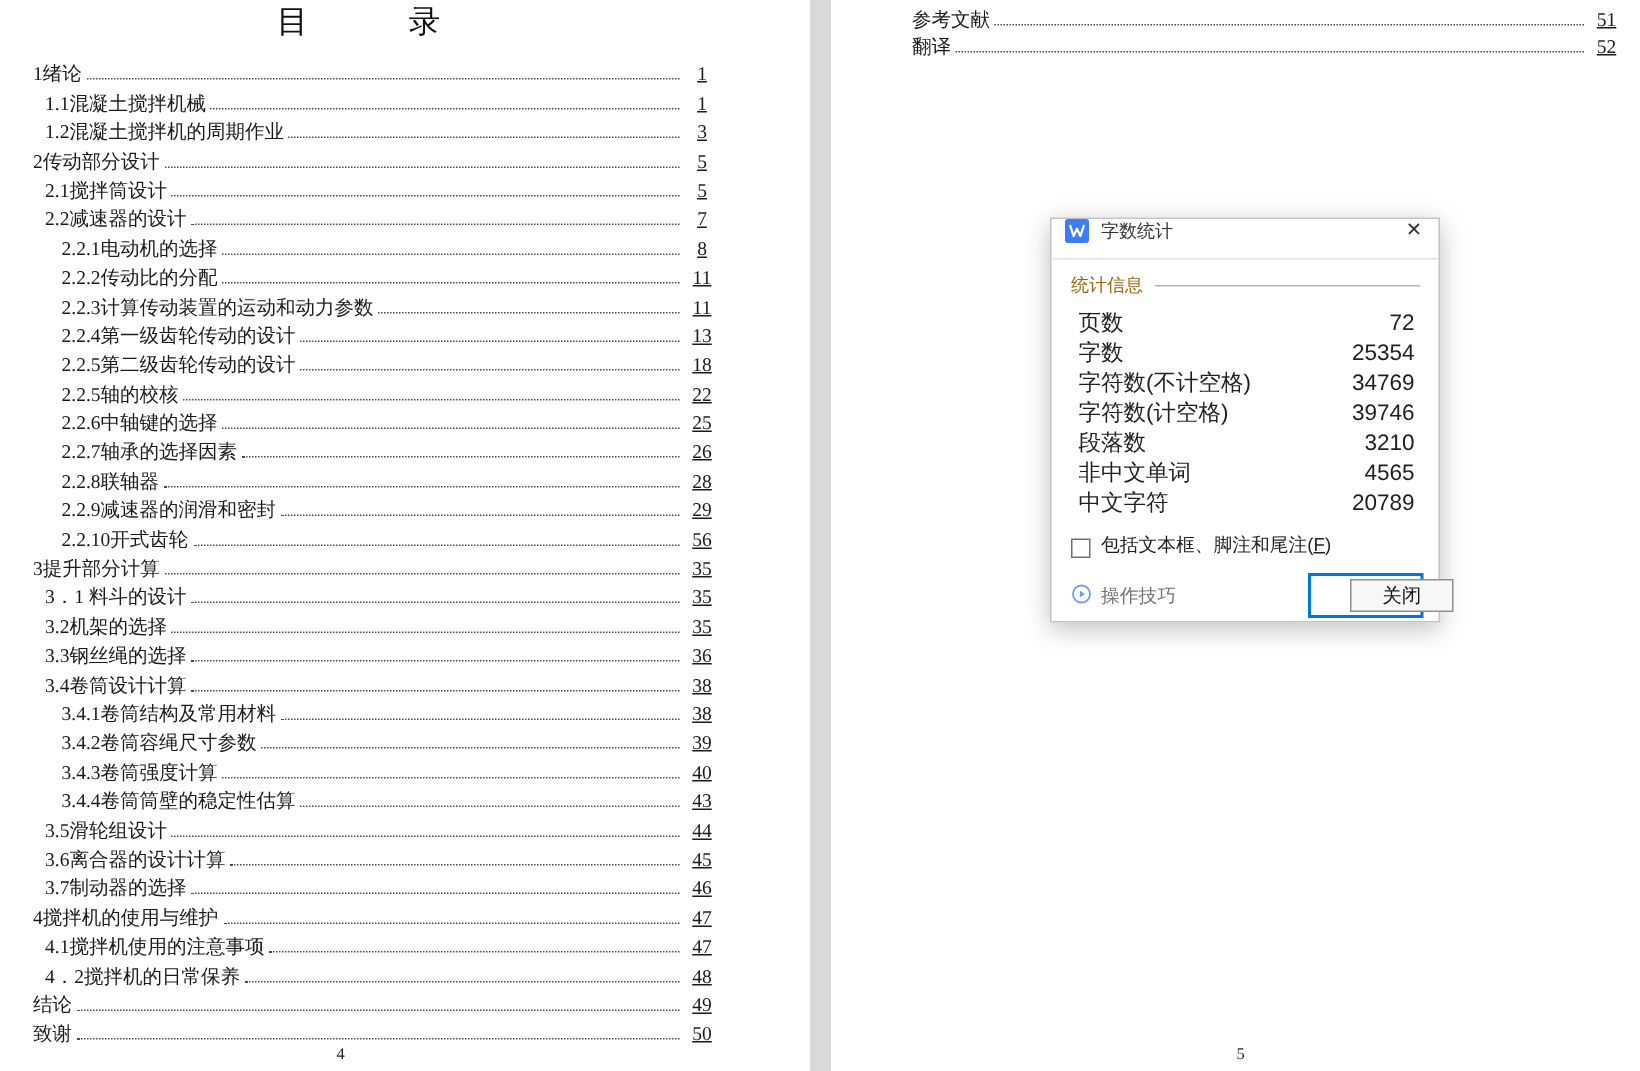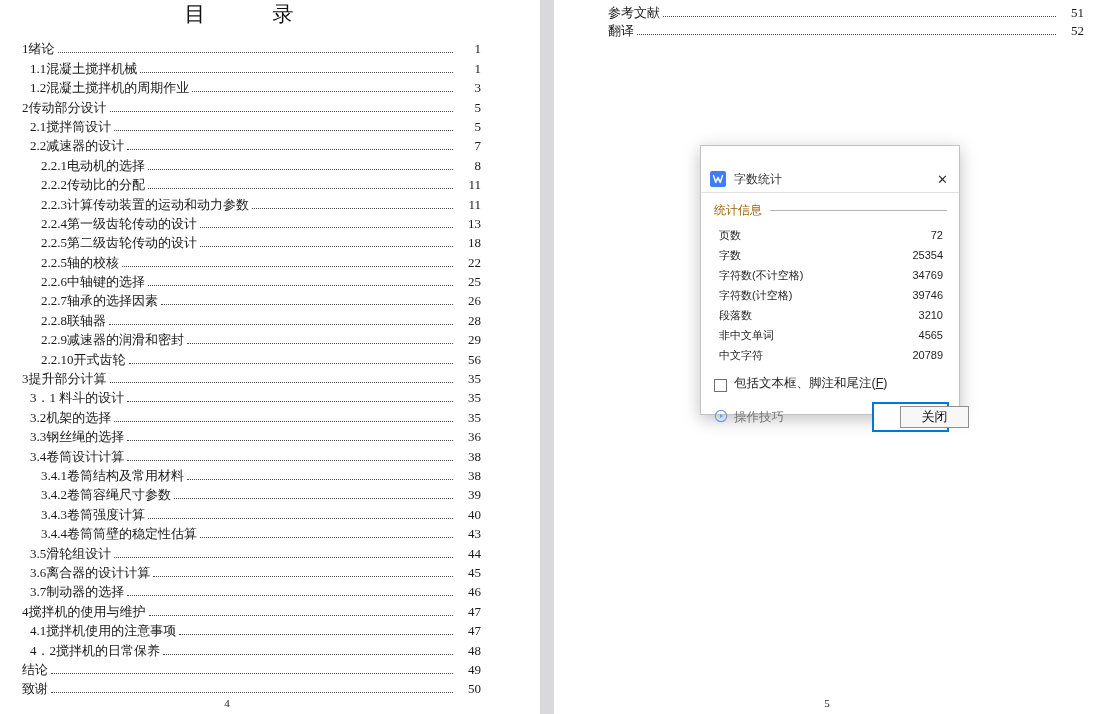--- a/index.html
+++ b/index.html
@@ -18,39 +18,39 @@
     text-align:center;font-size:21px;color:#111;letter-spacing:1px;
   }
   .toc{position:absolute;left:22px;top:37px;width:459px;}
   .toc2{position:absolute;left:54px;top:2px;width:476px;}
   .toc-line{display:flex;align-items:flex-end;height:19.4px;font-size:13px;color:#1a1a1a;}
   .toc2 .toc-line{height:18.2px;}
   .toc-line.lv2{padding-left:8px;}
   .toc-line.lv3{padding-left:19px;}
   .toc-label{white-space:nowrap;flex:0 0 auto;line-height:15px;}
   .toc-leader{flex:1 1 auto;border-bottom:1.5px dotted #4a4a4a;margin:0 2px 3px 3px;min-width:8px;}
-  .toc-page{flex:0 0 auto;width:26px;text-align:right;line-height:15px;}
+  .toc-page{flex:0 0 auto;width:26px;text-align:center;line-height:15px;text-decoration:underline;}
   .page-footer-num{position:absolute;font-size:11px;color:#222;width:20px;text-align:center;}
 
   
   .dialog{
     position:absolute;left:700px;top:145px;width:260px;height:270px;
     background:#fff;border:1px solid #c3c3c3;
     box-shadow:0 4px 16px rgba(0,0,0,.25);
     font-family:"Liberation Sans","DejaVu Sans",sans-serif;
     box-sizing:border-box;
   }
-  .dialog-titlebar{height:26px;display:flex;align-items:center;padding:0 11px 0 9px;border-bottom:1px solid #e2e2e2;margin-top:20px;}
+  .dialog-titlebar{height:26px;display:flex;padding:0 11px 0 9px;border-bottom:1px solid #e2e2e2;}
   .wps-icon{width:16px;height:16px;background:#3F7CF8;border-radius:2px;display:flex;align-items:center;justify-content:center;margin-right:8px;flex:0 0 auto;}
   .dialog-title{font-size:12px;color:#333;}
   .dialog-close{margin-left:auto;font-size:13px;color:#333;line-height:13px;cursor:default;}
   .group-row{display:flex;align-items:center;margin:9px 12px 0 13px;font-size:12px;color:#a16207;}
   .group-row::after{content:"";flex:1 1 auto;height:1px;background:#b5b5b5;margin-left:8px;}
   .stats{margin:6px 16px 0 18px;}
-  .stat-row{display:flex;justify-content:space-between;align-items:center;height:20px;font-size:11px;color:#1f1f1f;}
+  .stat-row{display:flex;justify-content:space-between;align-items:center;height:20px;font-size:15px;color:#1f1f1f;}
   .stat-value{text-align:right;}
   .checkbox-row{display:flex;align-items:flex-end;margin:10px 12px 0 13px;font-size:12.5px;color:#1f1f1f;}
   .checkbox-box{width:13px;height:13px;border:1px solid #707070;background:#fff;margin-right:7px;flex:0 0 auto;box-sizing:border-box;}
   .accel{text-decoration:underline;}
   .footer-row{display:flex;align-items:center;margin:10px 10px 0 13px;}
   .tips-link{display:flex;align-items:flex-start;color:#737373;font-size:12.5px;}
   .tips-text{margin-left:6px;}
   .close-btn{margin-left:auto;width:77px;height:30px;border:2px solid #0078d7;background:#fff;padding:2px;box-sizing:border-box;}
   .close-btn-inner{width:100%;height:100%;border:1px solid #8f8f8f;background:#f7f7f7;display:flex;align-items:center;justify-content:center;font-size:13px;color:#111;box-sizing:border-box;margin-left:24px;}
 </style>

